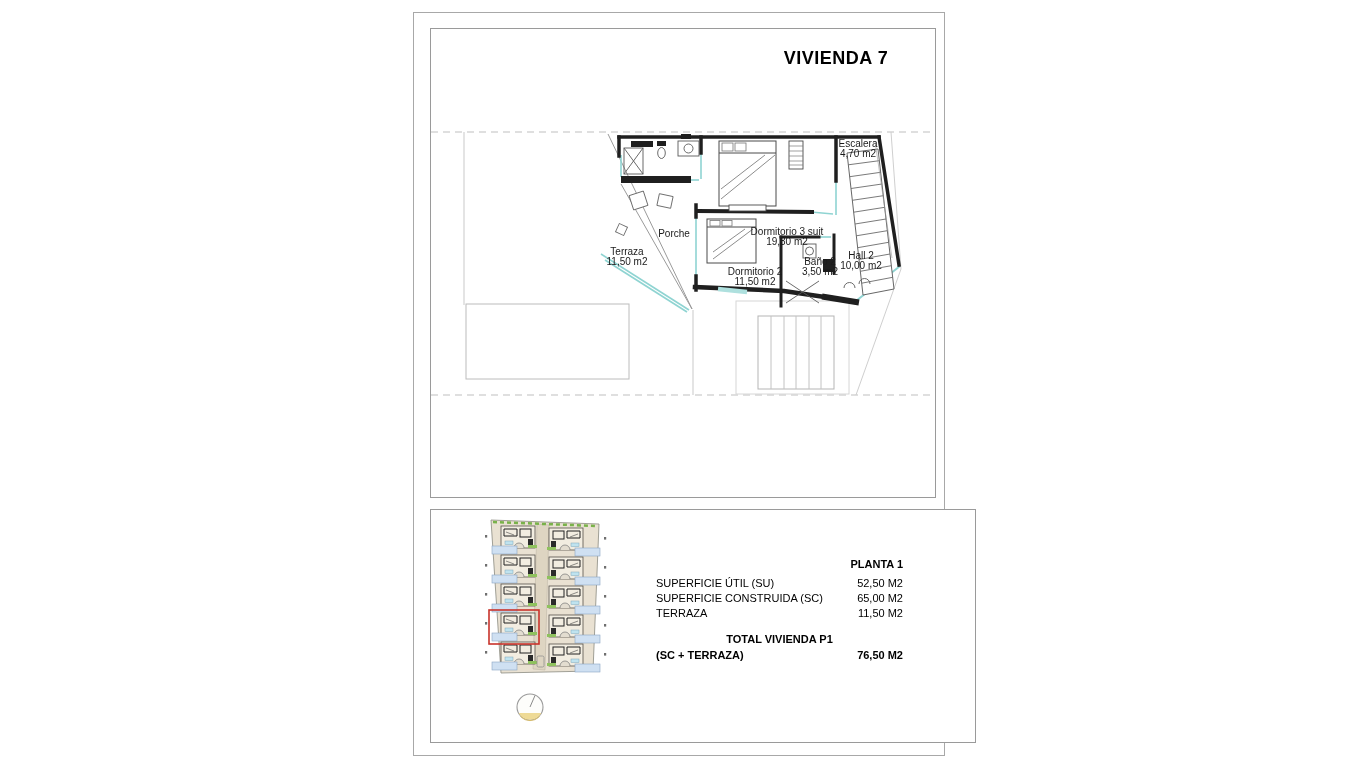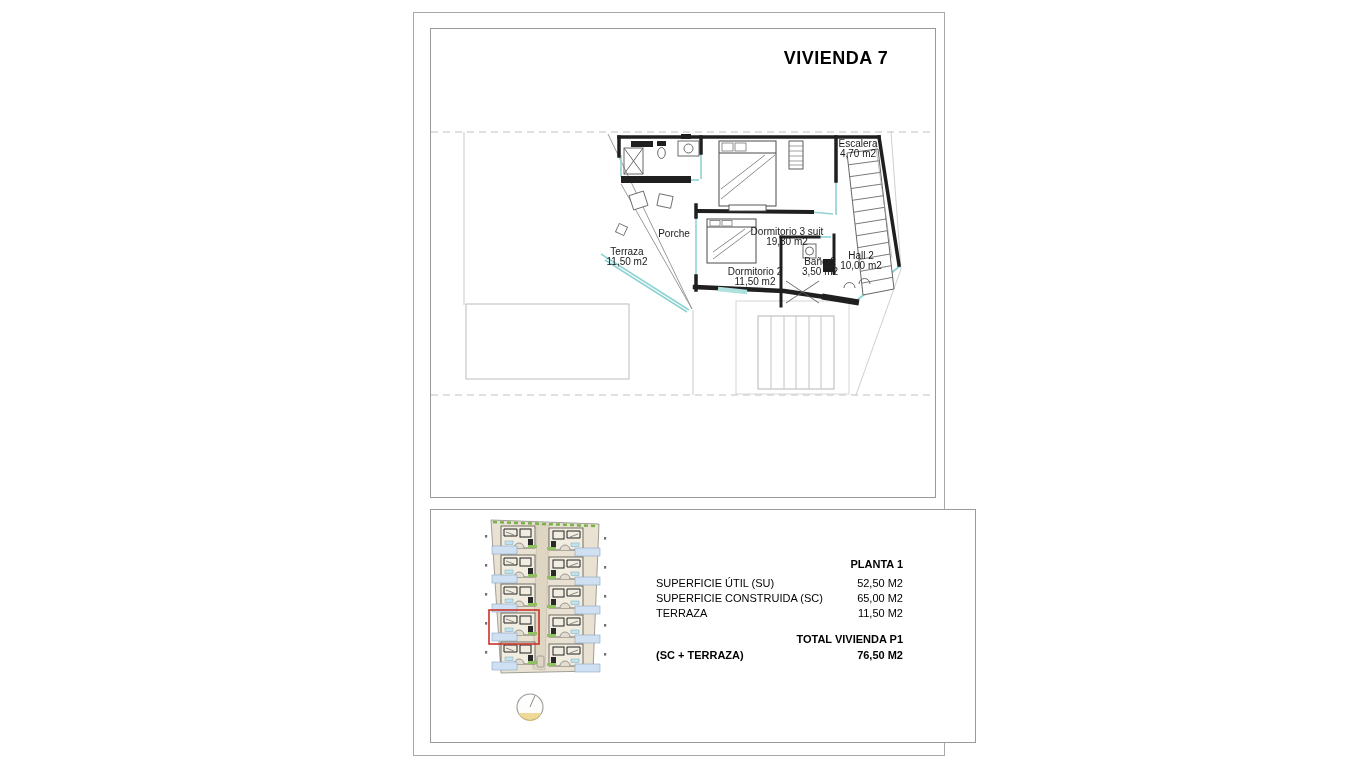--- a/index.html
+++ b/index.html
@@ -286,21 +286,21 @@
       <div class="tbl-row">
         <span>SUPERFICIE CONSTRUIDA (SC)</span>
         <span>65,00 M2</span>
       </div>
       <div class="tbl-row">
         <span>TERRAZA</span>
         <span>11,50 M2</span>
       </div>
     </div>
 
-    <div class="tbl bold right" style="left:225px;top:123px;width:247px;">TOTAL VIVIENDA P1</div>
+    <div class="tbl bold right" style="left:225px;top:123px;width:247px;text-align:center;">TOTAL VIVIENDA P1</div>
     <div class="tbl bold" style="left:225px;top:138px;width:247px;">
       <div class="tbl-row">
         <span>(SC + TERRAZA)</span>
         <span>76,50 M2</span>
       </div>
     </div>
   </div>
 
 </div>
 

